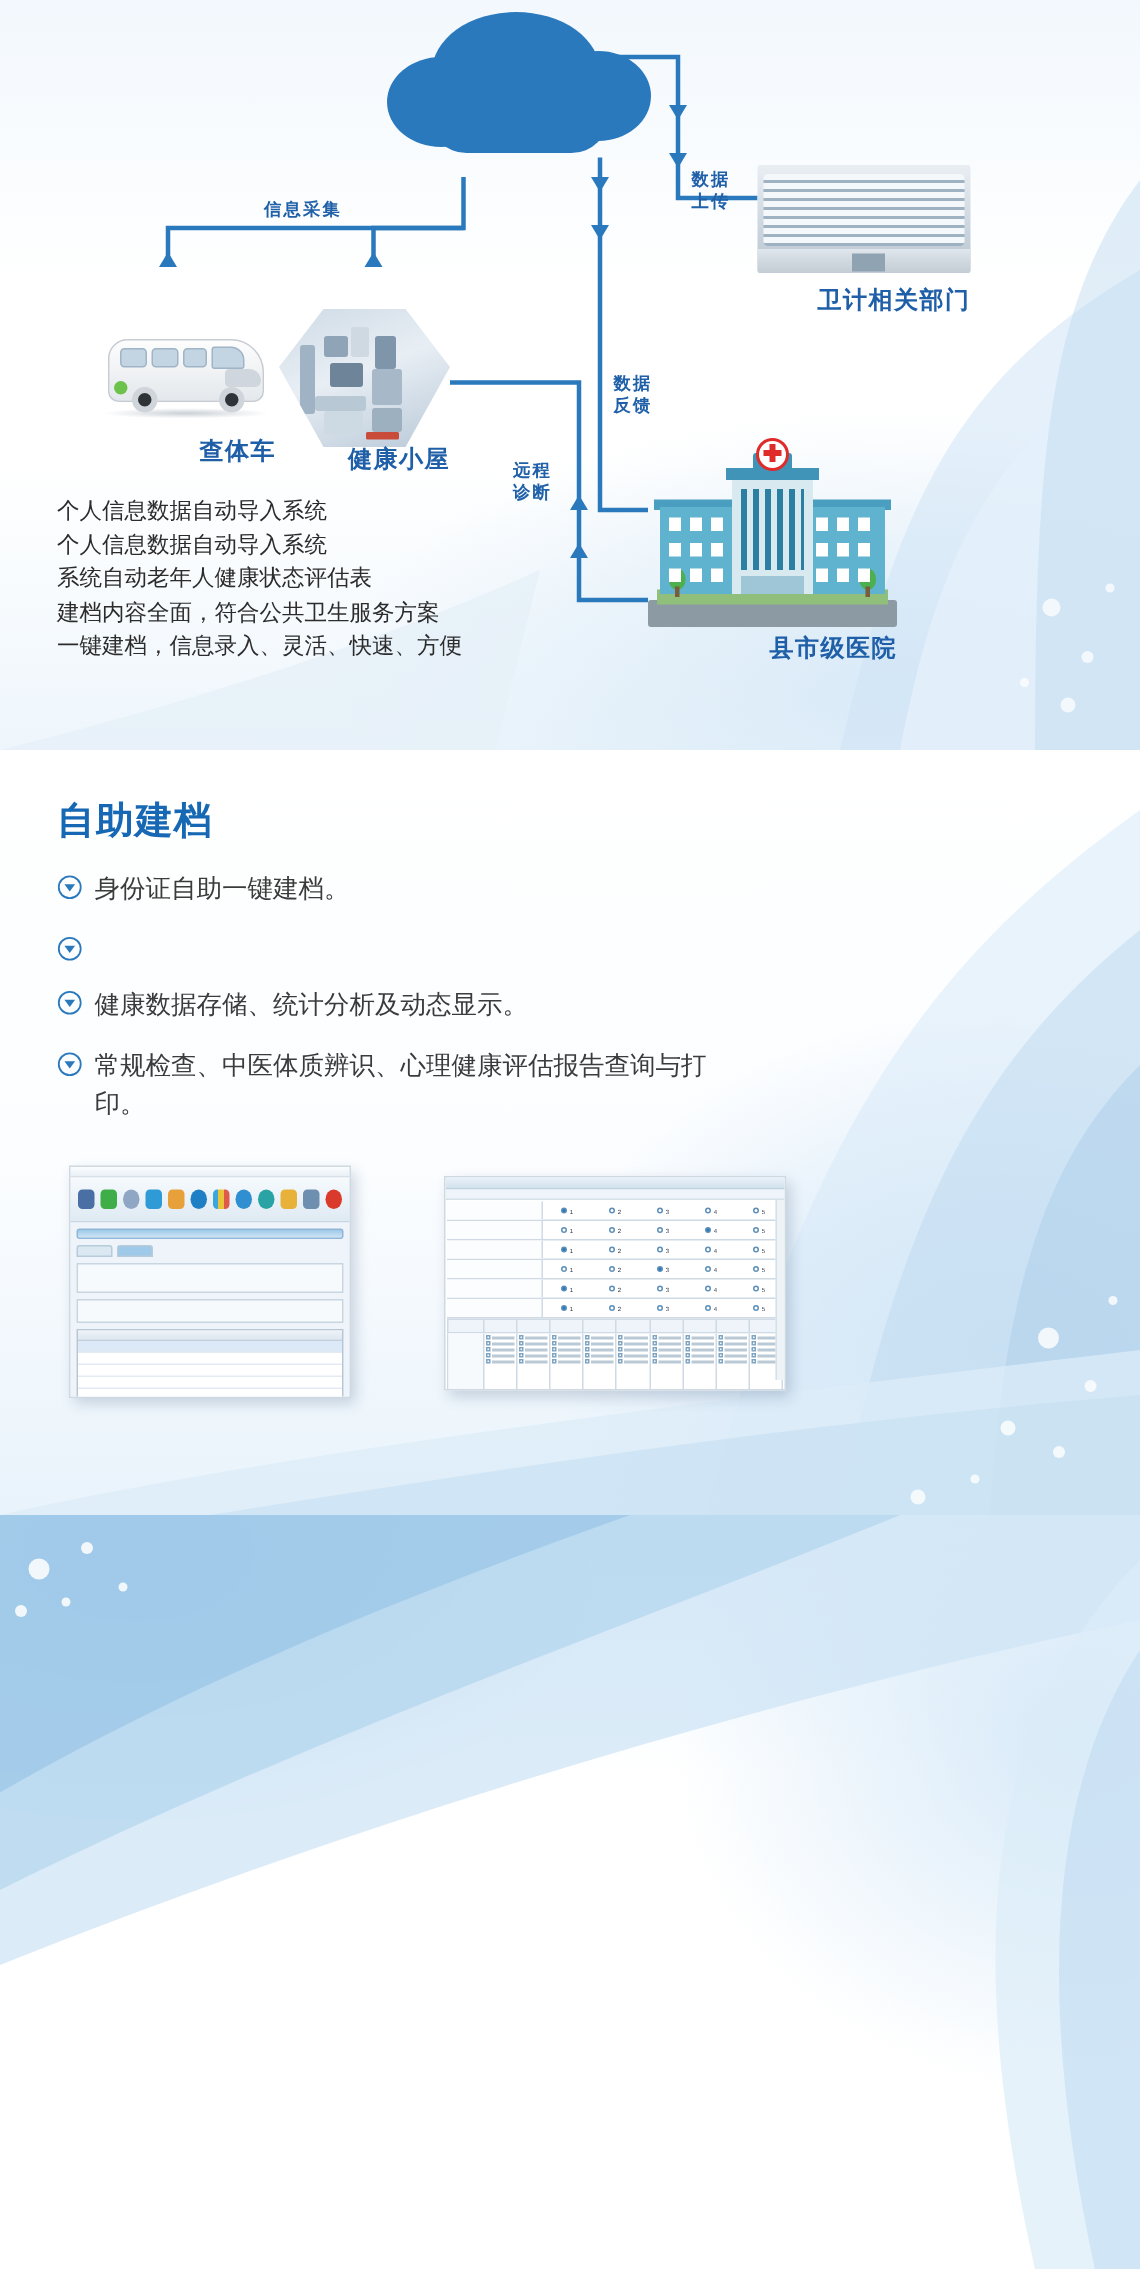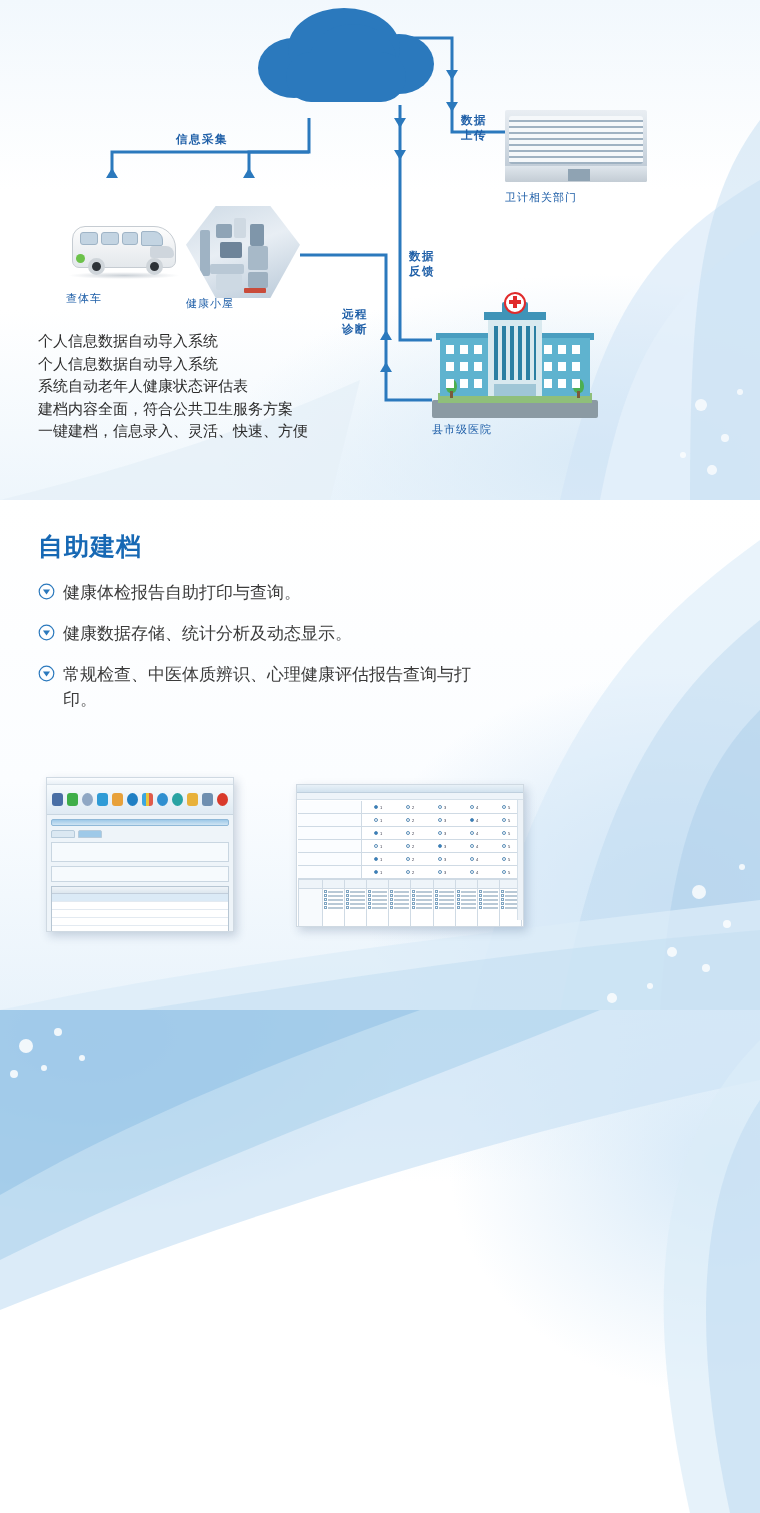--- a/index.html
+++ b/index.html
@@ -32,21 +32,21 @@
   .cloud-text {
     position:absolute; left:0; top:26px; width:176px; text-align:center;
     color:#fff; font-size:14px; line-height:19px; font-weight:600; letter-spacing:1px;
     z-index:4; text-shadow:0 1px 1px rgba(0,0,0,.12);
   }
 
   .lbl { position:absolute; color:#2060a8; font-weight:700; letter-spacing:1.5px; }
   .lbl-h { font-size:11.5px; }
   .lbl-v { font-size:11.5px; line-height:15px; text-align:center; }
 
-  .node-cap { position:absolute; color:#1f5fa8; font-weight:400; font-size:11px; letter-spacing:1px; text-align:left; }
+  .node-cap { position:absolute; color:#1f5fa8; font-weight:700; font-size:16px; letter-spacing:1px; text-align:right; }
 
   
   .van { position:absolute; left:66px; top:216px; width:118px; height:70px; }
   .van-body { position:absolute; left:6px; top:10px; width:104px; height:42px; background:linear-gradient(180deg,#fdfdfd,#e4e8ec); border-radius:13px 22px 7px 7px; border:1px solid #c6ccd2;}
   .van-win  { position:absolute; background:#c3d4e2; border-radius:3px; border:1px solid #9fb4c6;}
   .van-wheel{ position:absolute; width:17px; height:17px; border-radius:50%; background:#2e3338; border:4px solid #cfd5da; }
   .van-grille{position:absolute; left:84px; top:30px; width:24px; height:12px; background:#cfd6dd; border-radius:3px 8px 4px 3px;}
   .van-shadow{position:absolute; left:2px; top:56px; width:112px; height:7px; background:radial-gradient(ellipse at center, rgba(80,100,120,.30), rgba(80,100,120,0) 70%);}
 
   
@@ -300,21 +300,27 @@
     </svg>
 
     <div class="sec-title" style="position:absolute;left:38px;top:30px;">自助建档</div>
 
     <div style="position:absolute;left:38px;top:80px;width:460px;">
       <div class="bullet-row">
         <svg class="chev-icon" viewBox="0 0 20 20">
           <circle cx="10" cy="10" r="8.6" fill="none" stroke="#2b79bd" stroke-width="1.4"></circle>
           <polygon points="5.8,7.6 14.2,7.6 10,13.4" fill="#2b79bd"></polygon>
         </svg>
-        <div class="bullet-text">健康体检报告自助打印与查询。</div>
+        <div class="bullet-text">身份证自助一键建档。</div>
+      </div>
+      <div class="bullet-row">
+        <svg class="chev-icon" viewBox="0 0 20 20">
+          <circle cx="10" cy="10" r="8.6" fill="none" stroke="#2b79bd" stroke-width="1.4"></circle>
+          <polygon points="5.8,7.6 14.2,7.6 10,13.4" fill="#2b79bd"></polygon>
+        </svg>
       </div>
       <div class="bullet-row">
         <svg class="chev-icon" viewBox="0 0 20 20">
           <circle cx="10" cy="10" r="8.6" fill="none" stroke="#2b79bd" stroke-width="1.4"></circle>
           <polygon points="5.8,7.6 14.2,7.6 10,13.4" fill="#2b79bd"></polygon>
         </svg>
         <div class="bullet-text">健康数据存储、统计分析及动态显示。</div>
       </div>
       <div class="bullet-row">
         <svg class="chev-icon" viewBox="0 0 20 20">

